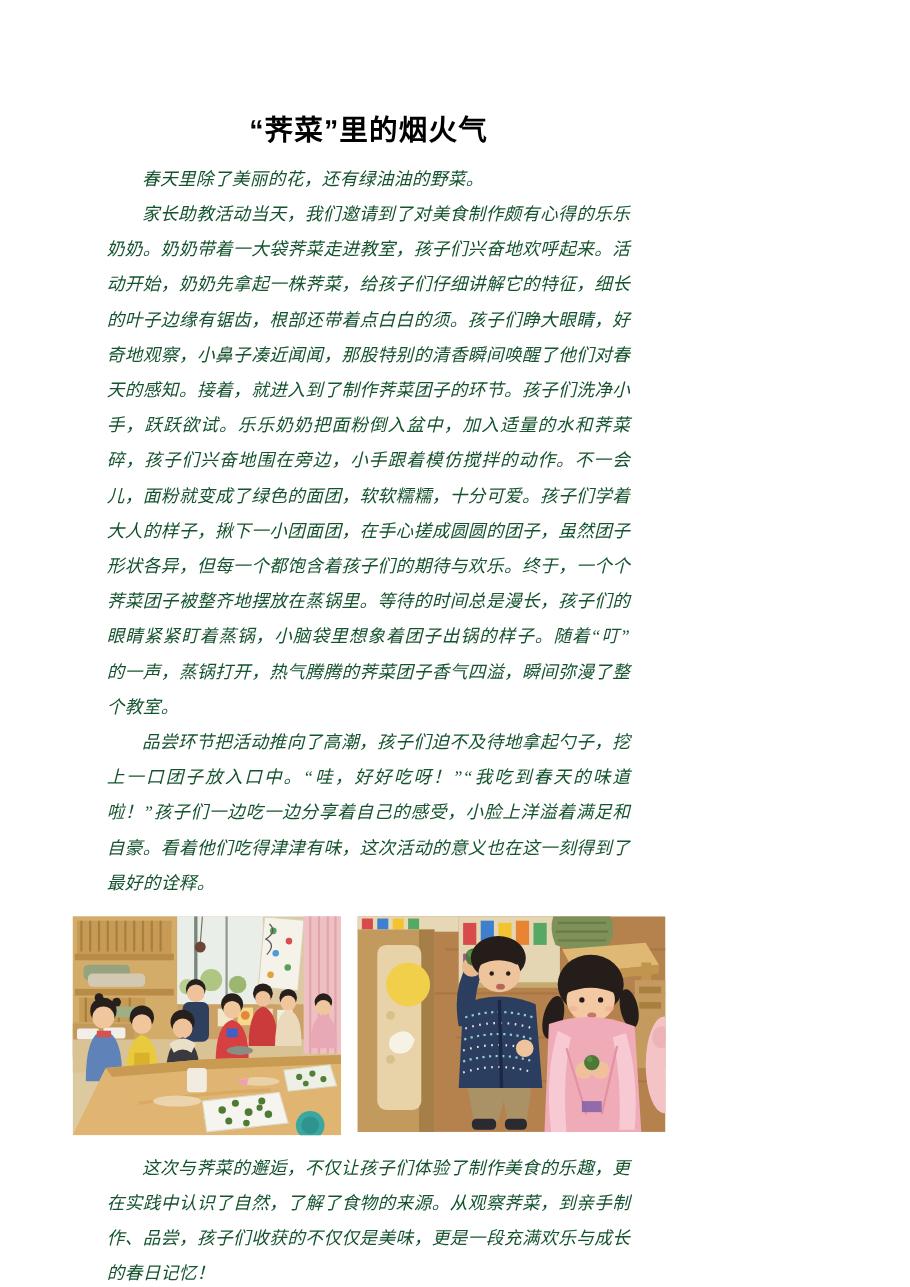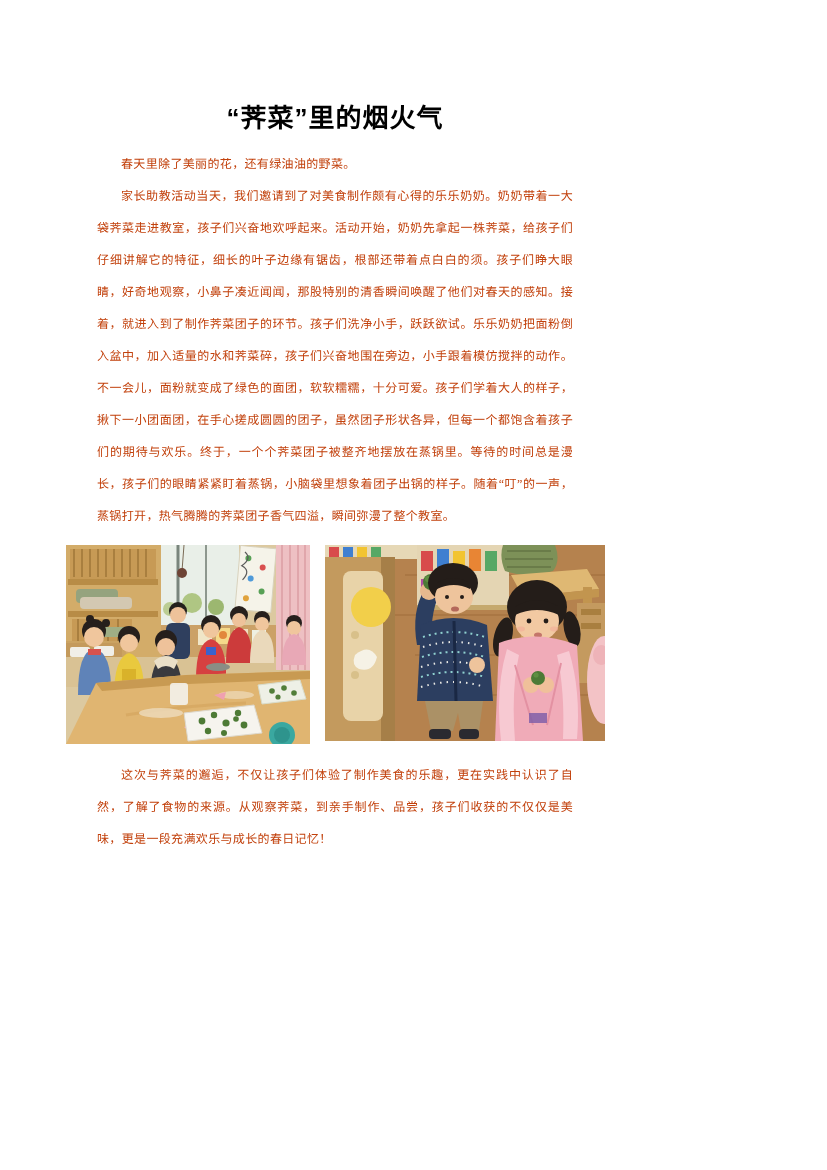--- a/index.html
+++ b/index.html
@@ -15,25 +15,26 @@
   }
   .doc-title{
     margin:0 0 14px 0;
     font-family:"Liberation Sans", sans-serif;
     font-size:26px;line-height:32px;font-weight:700;
     text-align:center;color:#000;
     letter-spacing:1px;
   }
   .para{
     margin:0;
-    font-size:12px;line-height:32px;
+    font-size:16px;line-height:32px;
     letter-spacing:0.35px;
     text-align:justify;
     text-indent:2em;
-    color:#c2410c;
+    color:#14532d;
+    font-style:italic;
   }
   .photos{
     margin:13px 0 15px 0;
     display:flex;
     justify-content:center;
     align-items:flex-start;
     gap:15px;
     height:199px;
   }
   .photo{ margin:0; display:block; }
@@ -41,20 +42,21 @@
 </style>
 </head>
 <body>
 
 <div class="page">
 
   <h1 class="doc-title">“荠菜”里的烟火气</h1>
 
   <p class="para">春天里除了美丽的花，还有绿油油的野菜。</p>
   <p class="para">家长助教活动当天，我们邀请到了对美食制作颇有心得的乐乐奶奶。奶奶带着一大袋荠菜走进教室，孩子们兴奋地欢呼起来。活动开始，奶奶先拿起一株荠菜，给孩子们仔细讲解它的特征，细长的叶子边缘有锯齿，根部还带着点白白的须。孩子们睁大眼睛，好奇地观察，小鼻子凑近闻闻，那股特别的清香瞬间唤醒了他们对春天的感知。接着，就进入到了制作荠菜团子的环节。孩子们洗净小手，跃跃欲试。乐乐奶奶把面粉倒入盆中，加入适量的水和荠菜碎，孩子们兴奋地围在旁边，小手跟着模仿搅拌的动作。不一会儿，面粉就变成了绿色的面团，软软糯糯，十分可爱。孩子们学着大人的样子，揪下一小团面团，在手心搓成圆圆的团子，虽然团子形状各异，但每一个都饱含着孩子们的期待与欢乐。终于，一个个荠菜团子被整齐地摆放在蒸锅里。等待的时间总是漫长，孩子们的眼睛紧紧盯着蒸锅，小脑袋里想象着团子出锅的样子。随着“叮”的一声，蒸锅打开，热气腾腾的荠菜团子香气四溢，瞬间弥漫了整个教室。</p>
+  <p class="para">品尝环节把活动推向了高潮，孩子们迫不及待地拿起勺子，挖上一口团子放入口中。“哇，好好吃呀！”“我吃到春天的味道啦！”孩子们一边吃一边分享着自己的感受，小脸上洋溢着满足和自豪。看着他们吃得津津有味，这次活动的意义也在这一刻得到了最好的诠释。</p>
 
   <div class="photos">
 
     <figure class="photo" role="img" aria-label="教室里孩子们围坐在木桌旁制作绿色荠菜团子，桌上摆着盛满团子的白色托盘，背景是木质床铺、窗户和粉色窗帘">
       <svg width="244" height="199" viewBox="0 0 244 199">
 
         <rect x="0" y="0" width="244" height="199" fill="#dcc9a0"></rect>
 
         <rect x="95" y="0" width="78" height="80" fill="#e9efe8"></rect>
         <line x1="112" y1="0" x2="112" y2="80" stroke="#79857c" stroke-width="3"></line>

